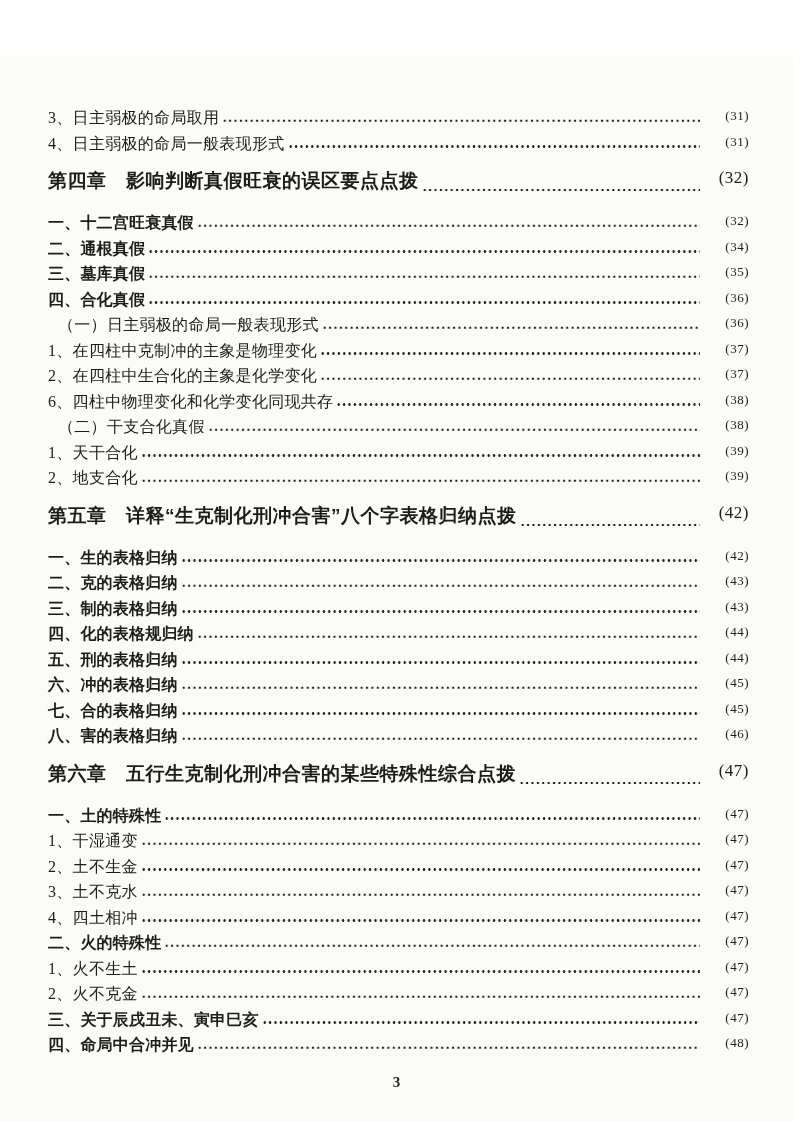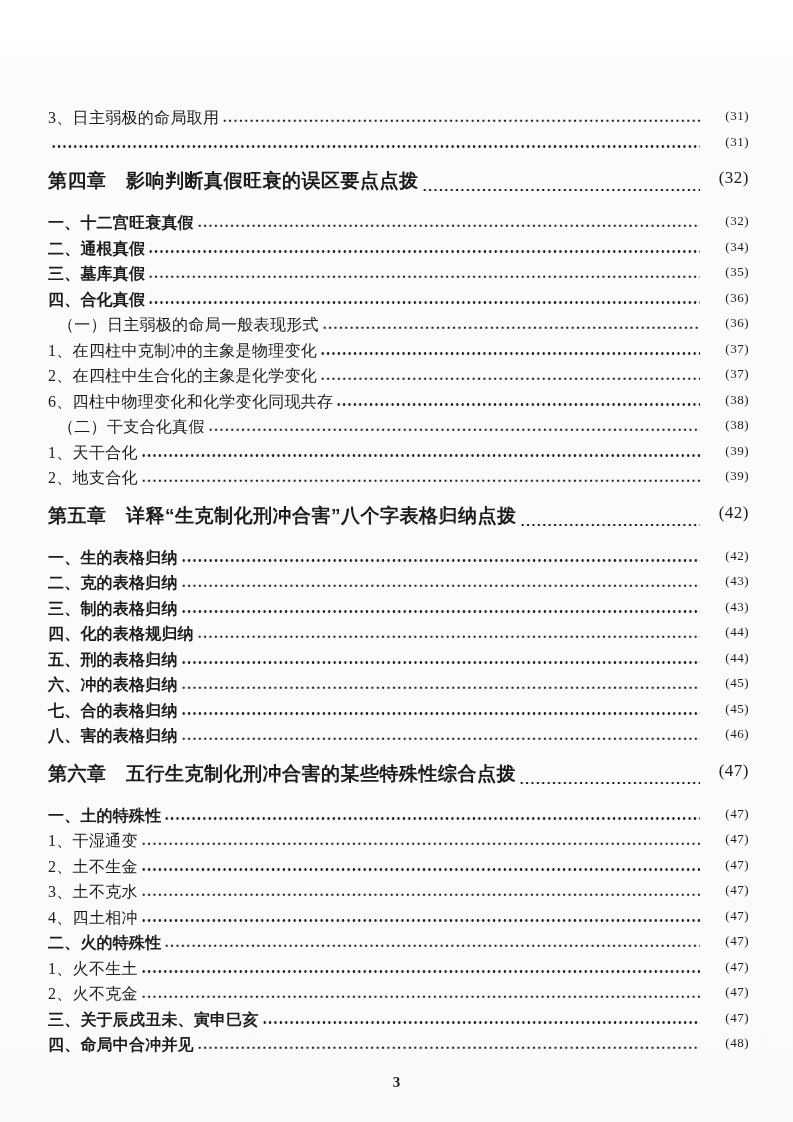--- a/index.html
+++ b/index.html
@@ -82,20 +82,21 @@
 <body>
 
 <div class="page">
   <div class="toc" id="toc-list">
       <div class="row num">
     <span class="label">3、日主弱极的命局取用</span>
     <span class="dots"></span>
     <span class="pg">(31)</span>
   </div>
       <div class="row num">
+    <span class="label">4、日主弱极的命局一般表现形式</span>
     <span class="dots"></span>
     <span class="pg">(31)</span>
   </div>
       <div class="row chapter">
     <span class="label">第四章　影响判断真假旺衰的误区要点点拨</span>
     <span class="dots"></span>
     <span class="pg">(32)</span>
   </div>
       <div class="row section">
     <span class="label">一、十二宫旺衰真假</span>

